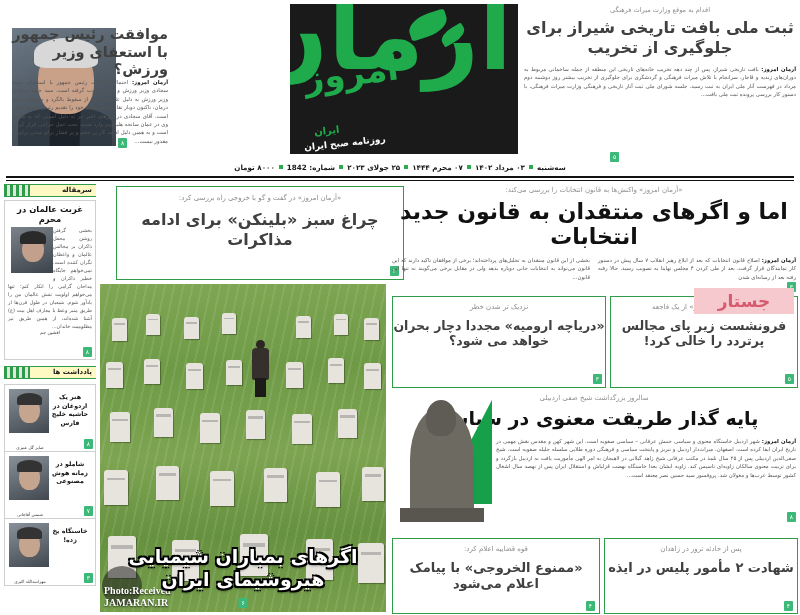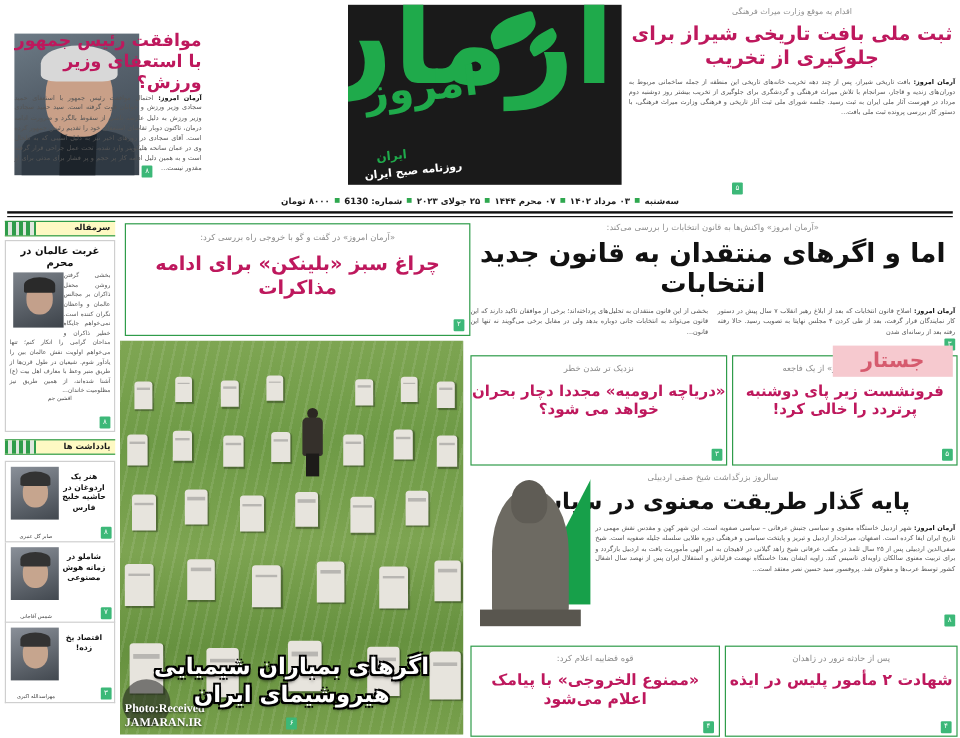--- a/index.html
+++ b/index.html
@@ -6,21 +6,21 @@
   body{
     width:800px;height:615px;overflow:hidden;
     background:#ffffff;
     font-family:"DejaVu Sans","Liberation Sans",sans-serif;
     direction:rtl;
   }
   .page{position:relative;width:800px;height:615px;background:#fff;}
 
   
   .kicker{font-size:7px;color:#8a8a8a;text-align:center;line-height:1.3;}
-  .hl{font-weight:bold;color:#be185d;text-align:center;line-height:1.22;}
+  .hl{font-weight:bold;color:#404040;text-align:center;line-height:1.22;}
   .body-txt{font-size:5.4px;color:#555;line-height:1.55;text-align:justify;}
   .lead{color:#111;font-weight:bold;}
   .pg{display:inline-block;background:#3cb878;color:#fff;font-size:6px;
       line-height:1;padding:2px 3px;border-radius:1px;}
 
   
   .masthead{position:absolute;left:290px;top:4px;width:228px;height:150px;
             background:#1a1a1a;}
   .logo-wrap{position:absolute;inset:0;overflow:hidden;}
   .logo-main{position:absolute;right:6px;top:-16px;
@@ -104,21 +104,21 @@
       background:#c6a58e;border-radius:46%;}
   .note-photo .h3{position:absolute;left:8px;top:4px;width:25px;height:12px;
       background:#333;border-radius:50% 50% 10% 10%;}
   .note-title{position:absolute;right:4px;top:8px;width:42px;font-size:6.4px;
       font-weight:bold;text-align:center;line-height:1.35;color:#111;}
   .note-name{position:absolute;left:4px;bottom:1px;width:42px;font-size:4.3px;
       color:#444;text-align:center;}
   .note-pg{position:absolute;right:2px;bottom:2px;}
 
   
-  .cbox{position:absolute;left:104px;top:186px;width:286px;height:92px;
+  .cbox{position:absolute;left:116px;top:186px;width:286px;height:92px;
       border:1px solid #2f9c4a;background:#fff;}
   .cbox .kicker{margin-top:7px;}
   .cbox .hl{font-size:16px;margin-top:7px;}
   .cbox-pg{position:absolute;right:4px;bottom:3px;}
 
   .cemetery{position:absolute;left:100px;top:284px;width:286px;height:328px;
       overflow:hidden;background:#6f9a4a;}
   .grass{position:absolute;inset:0;
       background:
         repeating-linear-gradient(102deg,rgba(255,255,255,.09) 0 2px,rgba(0,0,0,0) 2px 9px),
@@ -219,21 +219,21 @@
 
   <div class="dateline">
     <span>سه‌شنبه</span>
     <i class="dsep"></i>
     <span>۰۳ مرداد ۱۴۰۲</span>
     <i class="dsep"></i>
     <span>۰۷ محرم ۱۴۴۴</span>
     <i class="dsep"></i>
     <span>۲۵ جولای ۲۰۲۳</span>
     <i class="dsep"></i>
-    <span>شماره: 6130</span>
+    <span>شماره: 1842</span>
     <i class="dsep"></i>
     <span>۸۰۰۰ تومان</span>
   </div>
 
   <div class="tr">
     <div class="tr-kicker">اقدام به موقع وزارت میراث فرهنگی</div>
     <div class="tr-head hl">ثبت ملی بافت تاریخی شیراز برای جلوگیری از تخریب</div>
     <div class="tr-body body-txt">
       <span class="lead">آرمان امروز:</span>
       <span>بافت تاریخی شیراز، پس از چند دهه تخریب خانه‌های تاریخی این منطقه از جمله ساخمانی مربوط به دوران‌های زندیه و قاجار، سرانجام با تلاش میراث فرهنگی و گردشگری برای جلوگیری از تخریب بیشتر روز دوشنبه دوم مرداد در فهرست آثار ملی ایران به ثبت رسید. جلسه شورای ملی ثبت آثار تاریخی و فرهنگی وزارت میراث فرهنگی، با دستور کار بررسی پرونده ثبت ملی بافت...</span>
@@ -282,21 +282,21 @@
           </div>
         <div class="note-title">شاملو در زمانه هوش مصنوعی</div>
         <div class="note-name">شمس آقاجانی</div>
         <div class="note-pg pg">۷</div>
       </div>
       <div class="note">
         <div class="note-photo">
             <div class="f3"></div>
             <div class="h3"></div>
           </div>
-        <div class="note-title">اقتصاد یخ زده!</div>
+        <div class="note-title">خاستگاه یخ زده!</div>
         <div class="note-name">مهراسدالله اکبری</div>
         <div class="note-pg pg">۳</div>
       </div>
     </div>
   </div>
 
   <div class="cbox">
     <div class="kicker">«آرمان امروز» در گفت و گو با خروجی راه بررسی کرد:</div>
     <div class="hl">چراغ سبز «بلینکن» برای ادامه مذاکرات</div>
     <div class="cbox-pg pg">۲</div>
@@ -371,21 +371,21 @@
   </div>
 
   <div class="duo duoA">
     <div class="kicker">نزدیک تر شدن خطر</div>
     <div class="hl">«دریاچه ارومیه» مجددا دچار بحران خواهد می شود؟</div>
     <div class="duo-pg pg">۳</div>
   </div>
 
   <div class="duo duoB">
     <div class="kicker">گزارش «آرمان امروز» از یک فاجعه</div>
-    <div class="hl">فرونشست زیر پای دوشنبه پرتردد را خالی کرد!</div>
+    <div class="hl">فرونشست زیر پای مجالس پرتردد را خالی کرد!</div>
     <div class="duo-pg pg">۵</div>
   </div>
 
   <div class="tag-jostar">
     <span>جستار</span>
   </div>
 
   <div class="safi">
     <div class="statue">
       <div class="st-green"></div>

